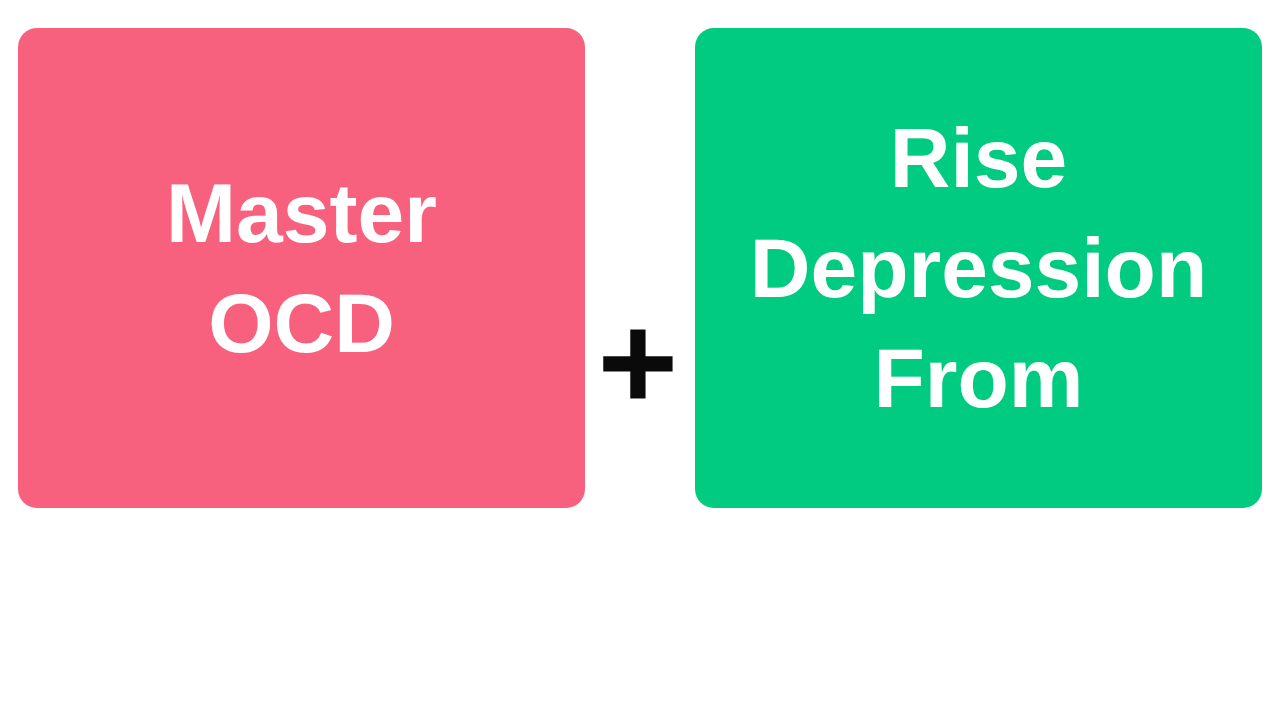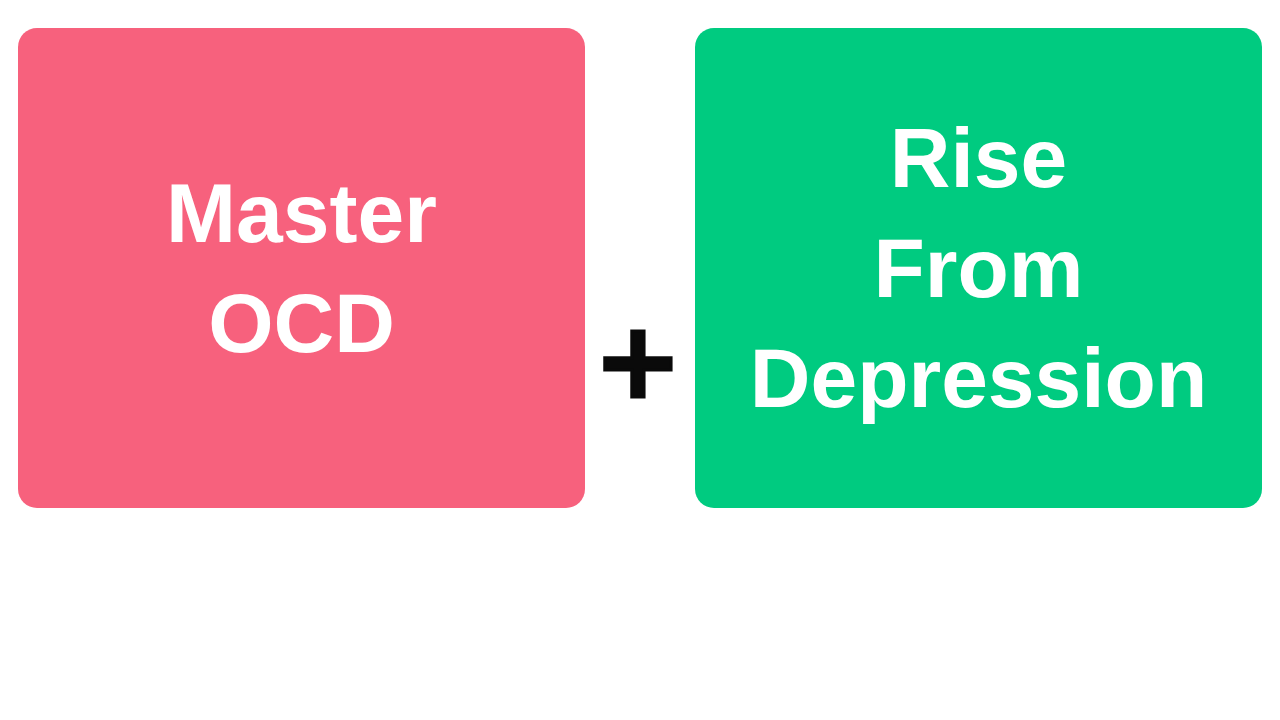--- a/index.html
+++ b/index.html
@@ -62,18 +62,18 @@
       <span class="line">Master</span>
       <span class="line">OCD</span>
     </div>
   </div>
 
   <div class="plus" style="color: rgb(10, 10, 10);">+</div>
 
   <div class="card card-right" style="background-color: rgb(0, 203, 128); justify-content: center;">
     <div class="card-text" style="color: rgb(255, 255, 255);">
       <span class="line">Rise</span>
+      <span class="line">Depression</span>
       <span class="line">From</span>
-      <span class="line">Depression</span>
     </div>
   </div>
 
 </div>
 
 </body></html>

